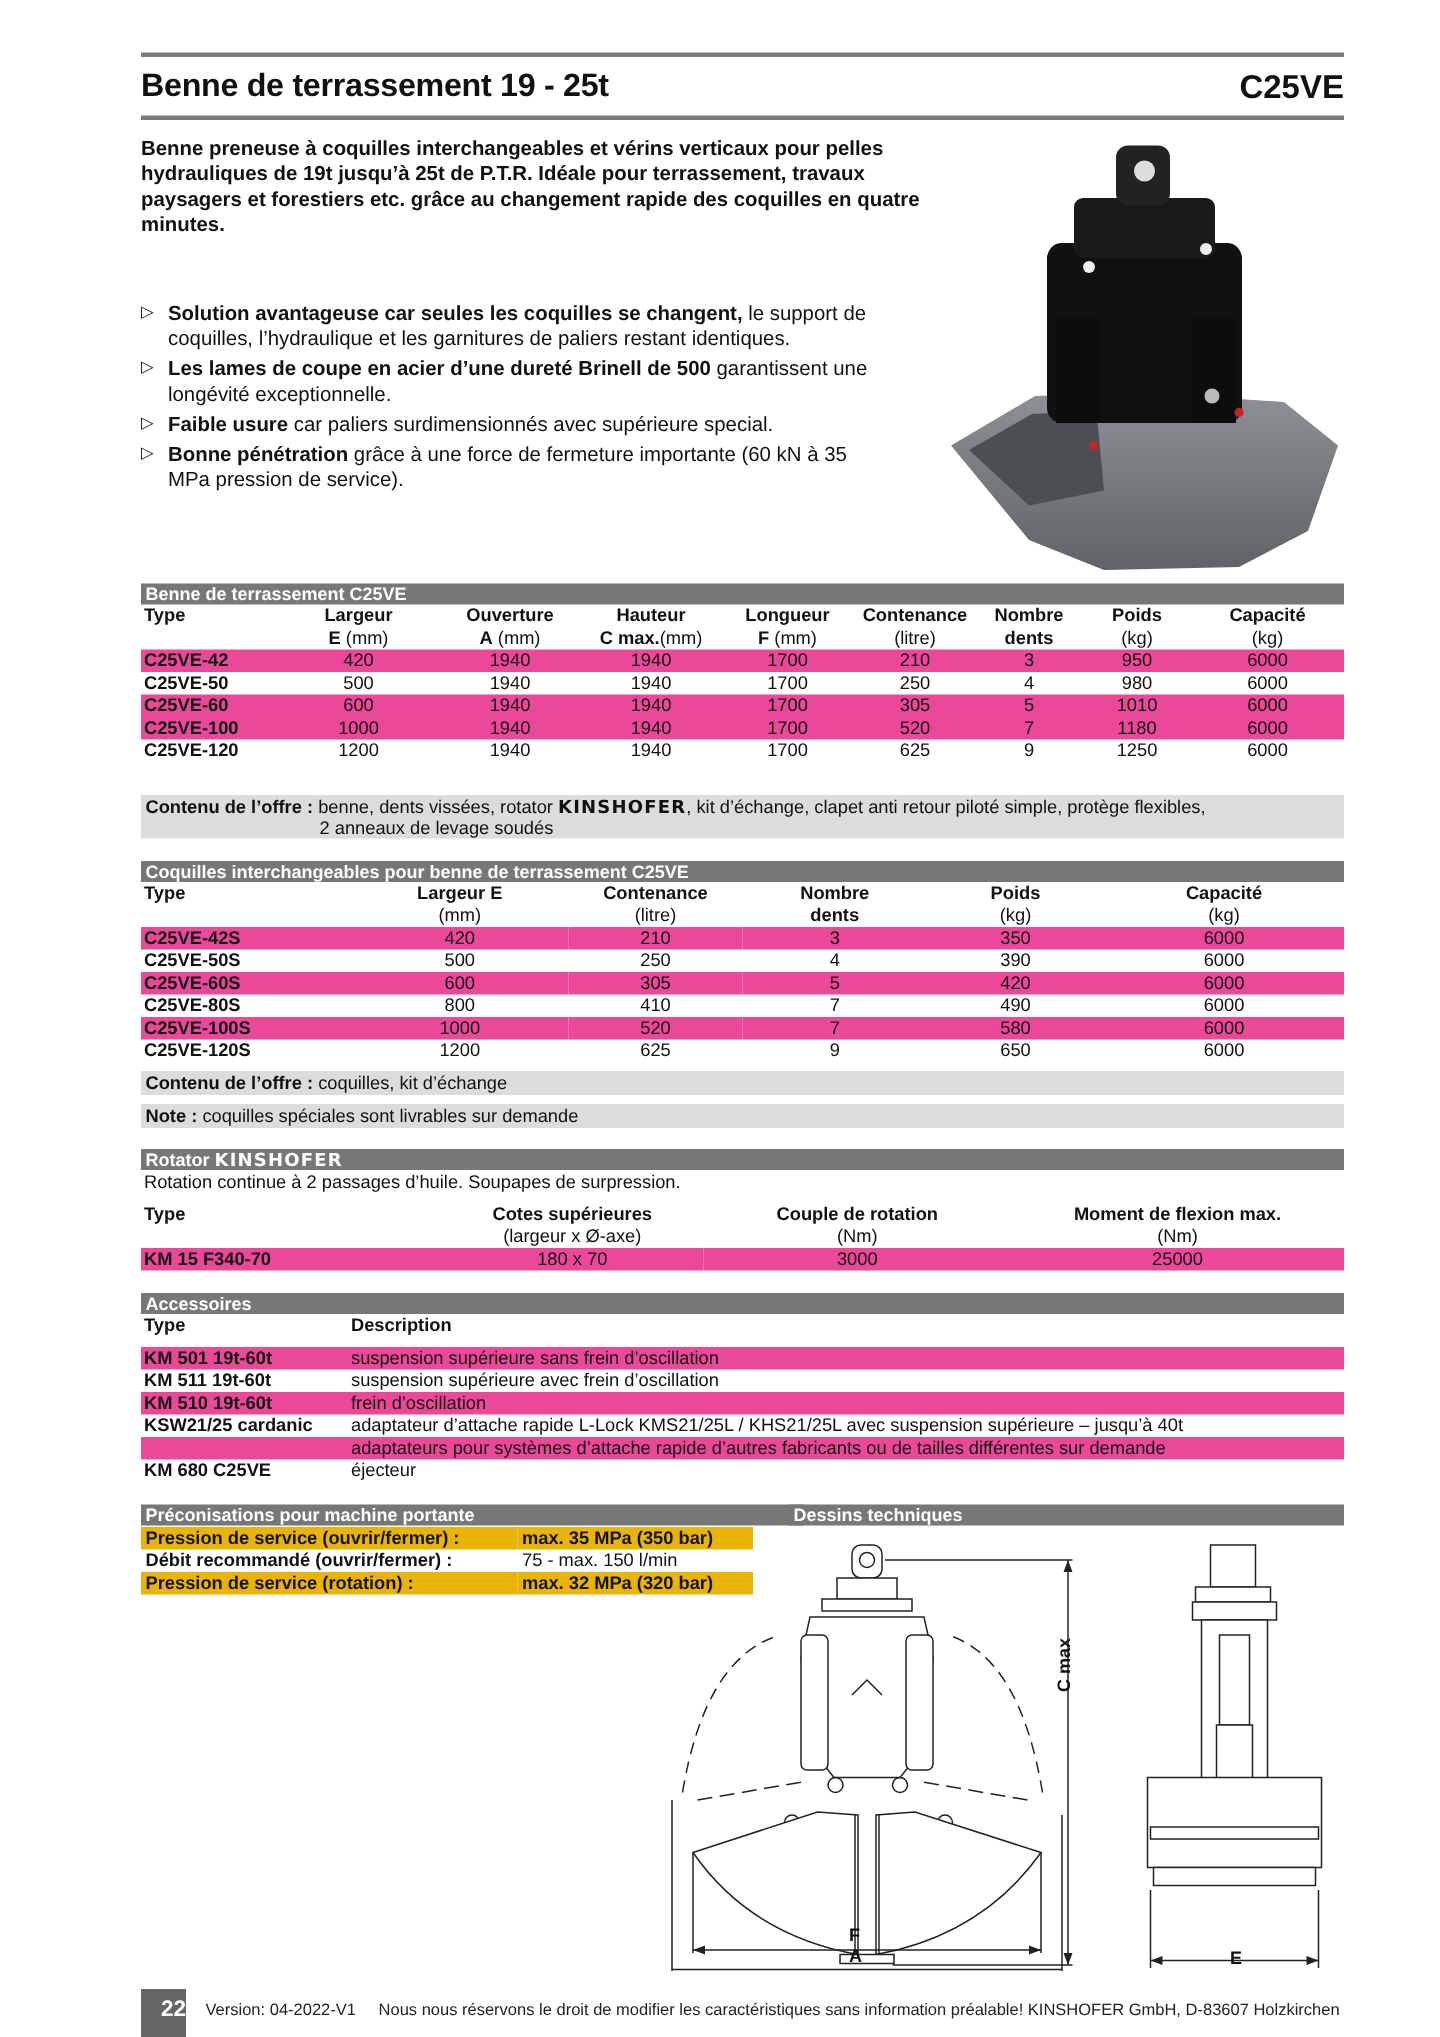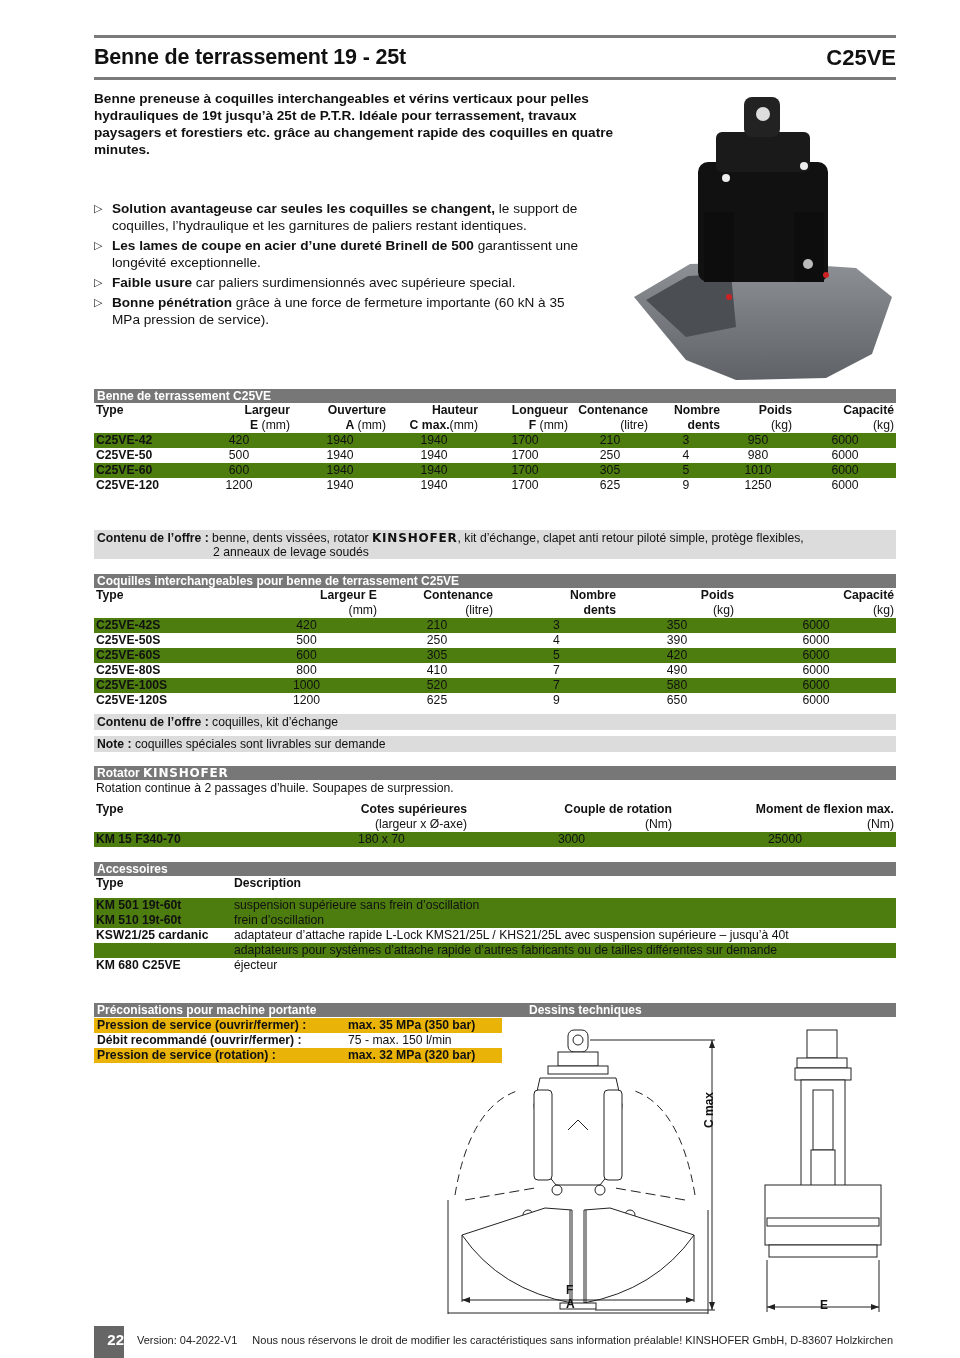--- a/index.html
+++ b/index.html
@@ -14,25 +14,25 @@
   .bullets li { position: relative; padding-left: 18px; margin-bottom: 3px; }
   .bullets li .tri { position: absolute; left: 0; top: 0; font-size: 11px; }
   .photo { position: absolute; left: 626px; top: 92px; width: 272px; height: 290px; }
 
   .sec-bar { position: absolute; left: 94px; width: 802px; height: 14px; background: #777; color: #ffffff;
              font-weight: bold; font-size: 12px; line-height: 14px; padding-left: 3px; box-sizing: border-box; }
   .sec-bar.half { width: 442px; }
   .sec-bar.draw { left: 526px; width: 370px; }
   .tbl { position: absolute; left: 94px; width: 802px; border-collapse: collapse; font-size: 12.2px; }
   .tbl td, .tbl th { padding: 0 2px; height: 15px; line-height: 15px; white-space: nowrap; }
-  .tbl th { font-weight: bold; text-align: right; }
+  .tbl th { font-weight: bold; text-align: center; }
   .tbl th.l, .tbl td.l { text-align: left; }
   .tbl td { text-align: center; }
   .tbl td.type { font-weight: bold; text-align: left; }
-  .tbl tr.band td { background: #4d7c0f; }
+  .tbl tr.band td { background: #ec4899; }
   .tbl .sub { font-weight: normal; }
   .tbl .sub b { font-weight: bold; }
   .note-box { position: absolute; left: 94px; width: 802px; background: #dcdcdc; font-size: 12.2px; line-height: 14px; padding: 1px 3px; box-sizing: border-box; }
   .note-box .lbl { font-weight: bold; }
   .brand { font-family: "DejaVu Sans", sans-serif; font-weight: bold; letter-spacing: 0.8px; font-size: 12px; }
   .plain { position: absolute; left: 96px; font-size: 12.2px; }
 
   .pre-tbl { position: absolute; left: 94px; top: 1018px; width: 408px; border-collapse: collapse; font-size: 12.2px; }
   .pre-tbl td { height: 15px; line-height: 15px; padding: 0 3px; white-space: nowrap; }
   .pre-tbl td.k { font-weight: bold; width: 245px; }
@@ -147,20 +147,31 @@
         <td class="type">C25VE-60</td>
         <td>600</td>
         <td>1940</td>
         <td>1940</td>
         <td>1700</td>
         <td>305</td>
         <td>5</td>
         <td>1010</td>
         <td>6000</td>
       </tr>
+      <tr class="band">
+        <td class="type">C25VE-100</td>
+        <td>1000</td>
+        <td>1940</td>
+        <td>1940</td>
+        <td>1700</td>
+        <td>520</td>
+        <td>7</td>
+        <td>1180</td>
+        <td>6000</td>
+      </tr>
       <tr>
         <td class="type">C25VE-120</td>
         <td>1200</td>
         <td>1940</td>
         <td>1940</td>
         <td>1700</td>
         <td>625</td>
         <td>9</td>
         <td>1250</td>
         <td>6000</td>
@@ -307,20 +318,24 @@
   <thead>
     <tr style="height:22px">
       <th class="l" style="vertical-align:top">Type</th>
       <th class="l" style="vertical-align:top">Description</th>
     </tr>
   </thead>
   <tbody id="acc-body">
       <tr class="band">
         <td class="type">KM 501 19t-60t</td>
         <td class="l">suspension supérieure sans frein d’oscillation</td>
+      </tr>
+      <tr>
+        <td class="type">KM 511 19t-60t</td>
+        <td class="l">suspension supérieure avec frein d’oscillation</td>
       </tr>
       <tr class="band">
         <td class="type">KM 510 19t-60t</td>
         <td class="l">frein d’oscillation</td>
       </tr>
       <tr>
         <td class="type">KSW21/25 cardanic</td>
         <td class="l">adaptateur d’attache rapide L-Lock KMS21/25L / KHS21/25L avec suspension supérieure – jusqu’à 40t</td>
       </tr>
       <tr class="band">

